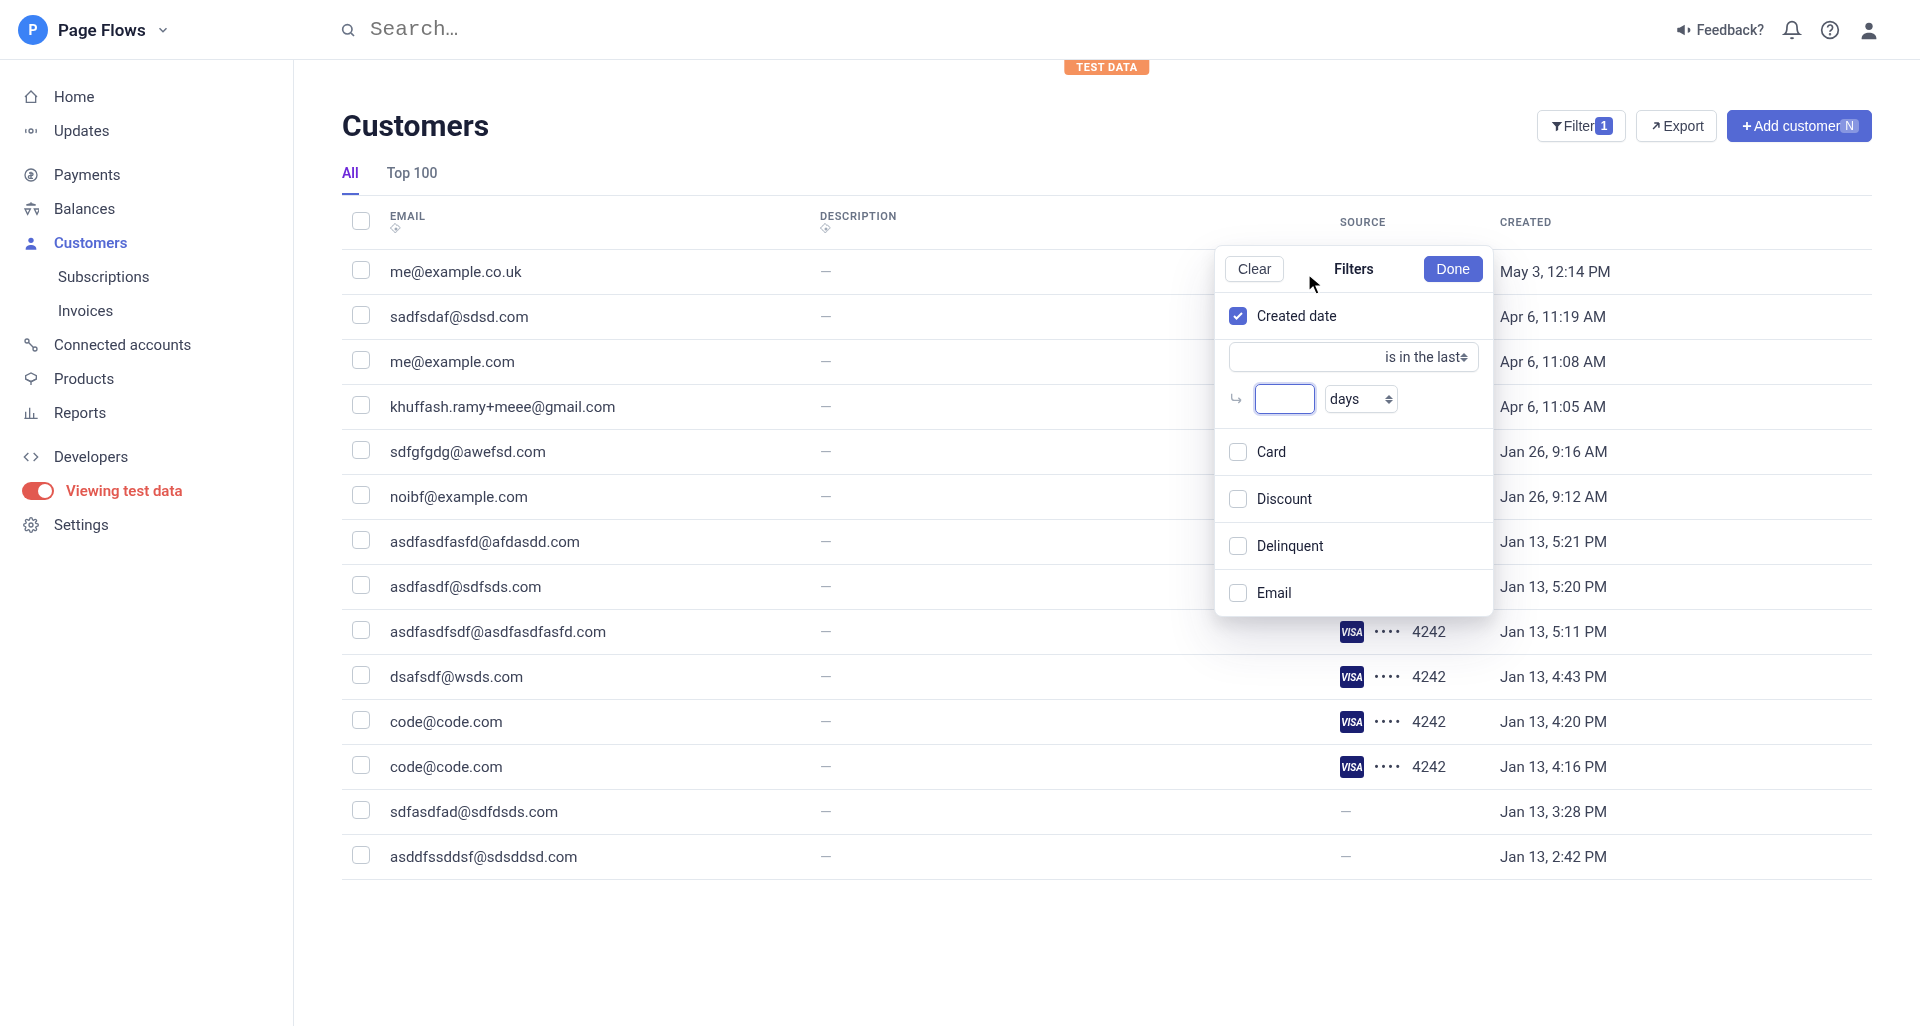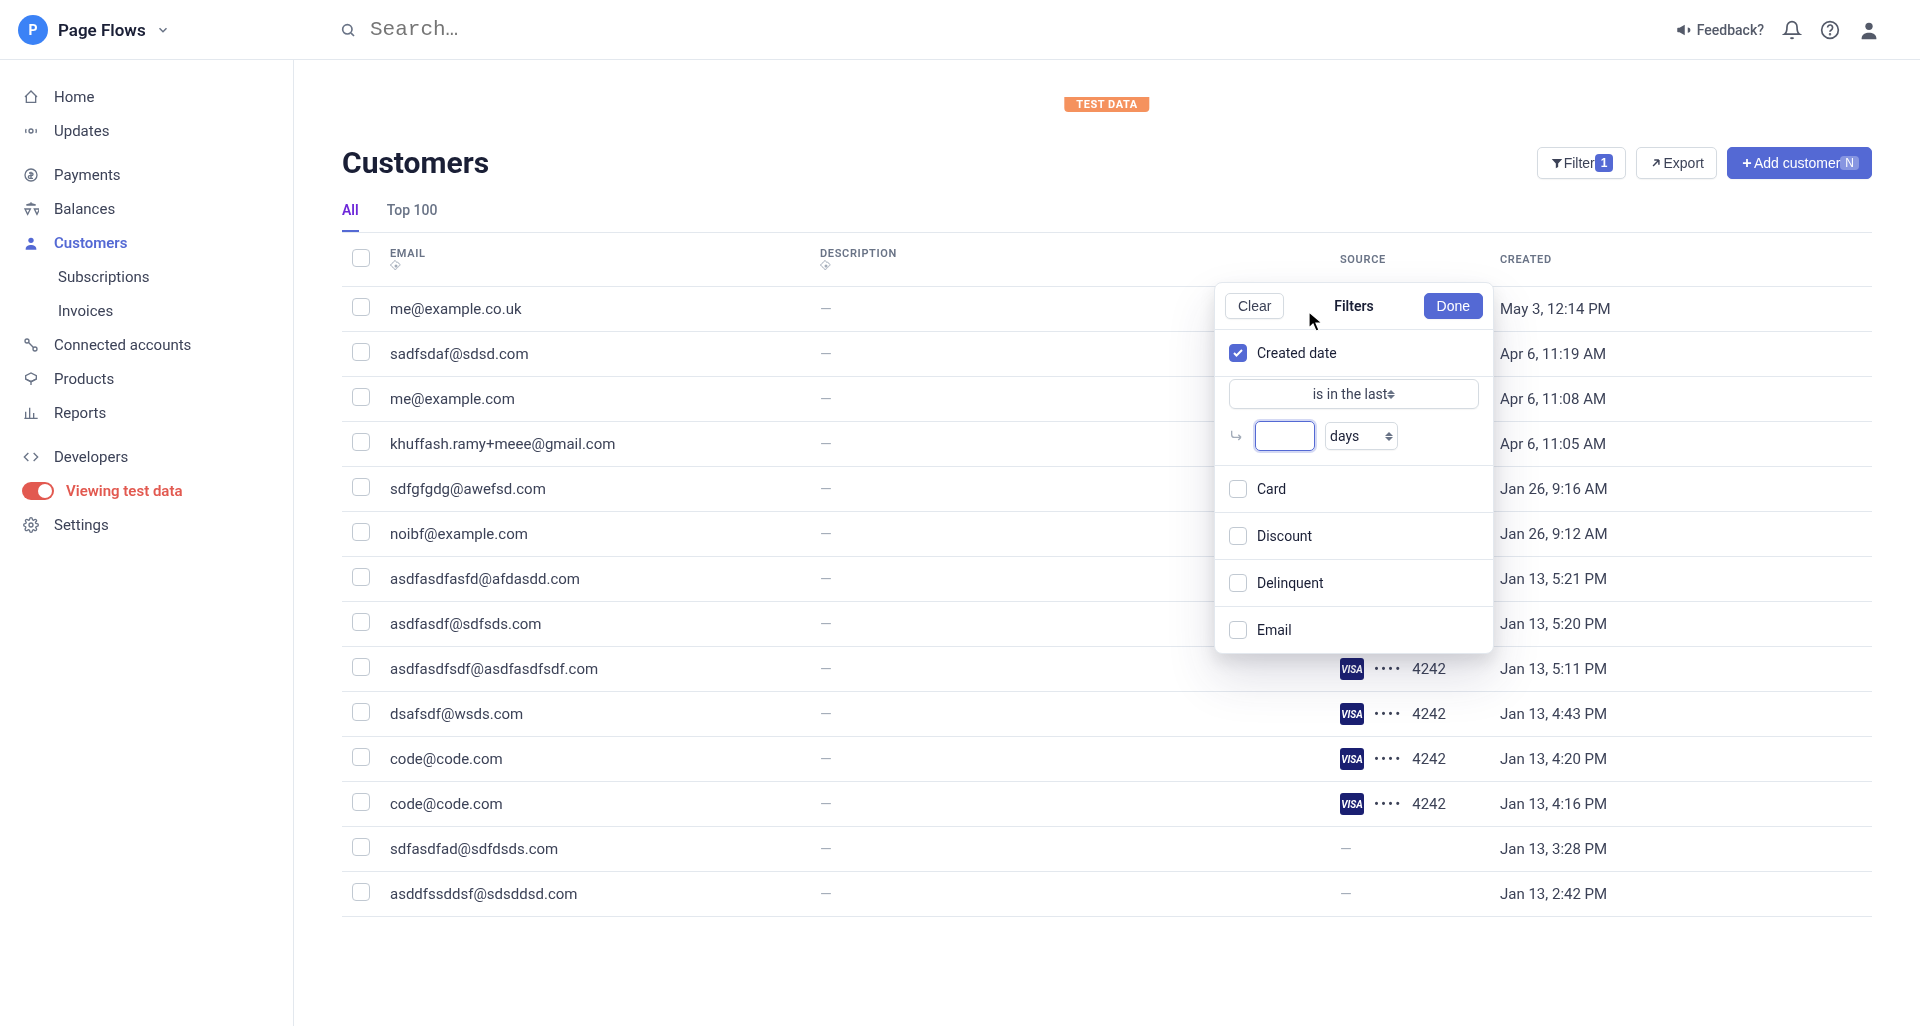--- a/index.html
+++ b/index.html
@@ -82,21 +82,20 @@
   }
   .nav-item.test { color:#e25950; font-weight:600;}
   .nav-item.test .toggle-pill{ margin-right:-2px;}
 
   
   .main {
     position: absolute;
     left: 294px; right: 0; top: 60px; bottom: 0;
     padding: 20px 48px 0 48px;
     overflow: hidden;
-    margin-top: 37px;
   }
 
   .test-data-tag {
     position: absolute;
     left: 50%; transform: translateX(-50%);
     top: 0;
     background: #f5925e;
     color:#fff;
     font-size: 11px;
     font-weight: 700;
@@ -210,21 +209,21 @@
   }
   .filter-row:last-child{border-bottom:none;}
   .fcheckbox {
     width:18px;height:18px;border-radius:4px;border:1px solid #c1c9d2;
     display:flex;align-items:center;justify-content:center;flex-shrink:0;
   }
   .fcheckbox.checked { background:#5469d4;border-color:#5469d4;color:#fff;}
   .filter-details { padding:2px 14px 14px 14px; border-bottom:1px solid #e3e8ee;}
   .select-like { 
     border:1px solid #d5dbe1; border-radius:6px; padding:6px 10px;
-    display:flex; justify-content:center; align-items:center;
+    display:flex; justify-content:flex-end; align-items:center;
     color:#3c4257; box-shadow:0 1px 1px rgba(0,0,0,.04);
     cursor:pointer; margin-bottom:12px;
   }
   .sel-row { display:flex;align-items:center;gap:10px;}
   .sel-arrow { color:#a3acb9;}
   .n-input{
     border:1px solid #5469d4; border-radius:5px; width:60px;height:30px;
     outline:2px solid rgba(84,105,212,.25);
     padding:0 6px;
   }
@@ -530,21 +529,21 @@
           <td class="col-check"><span class="check"></span></td>
           <td>asdfasdf@sdfsds.com</td>
           <td><span class="dash">—</span></td>
           <td>
             <span class="card-cell"><span class="visa-badge">VISA</span><span class="dots">••••</span> 4242</span>
           </td>
           <td>Jan 13, 5:20 PM</td>
         </tr>
         <tr>
           <td class="col-check"><span class="check"></span></td>
-          <td>asdfasdfsdf@asdfasdfsdf.com</td>
+          <td>asdfasdfsdf@asdfasdfasfd.com</td>
           <td><span class="dash">—</span></td>
           <td>
             <span class="card-cell"><span class="visa-badge">VISA</span><span class="dots">••••</span> 4242</span>
           </td>
           <td>Jan 13, 5:11 PM</td>
         </tr>
         <tr>
           <td class="col-check"><span class="check"></span></td>
           <td>dsafsdf@wsds.com</td>
           <td><span class="dash">—</span></td>

